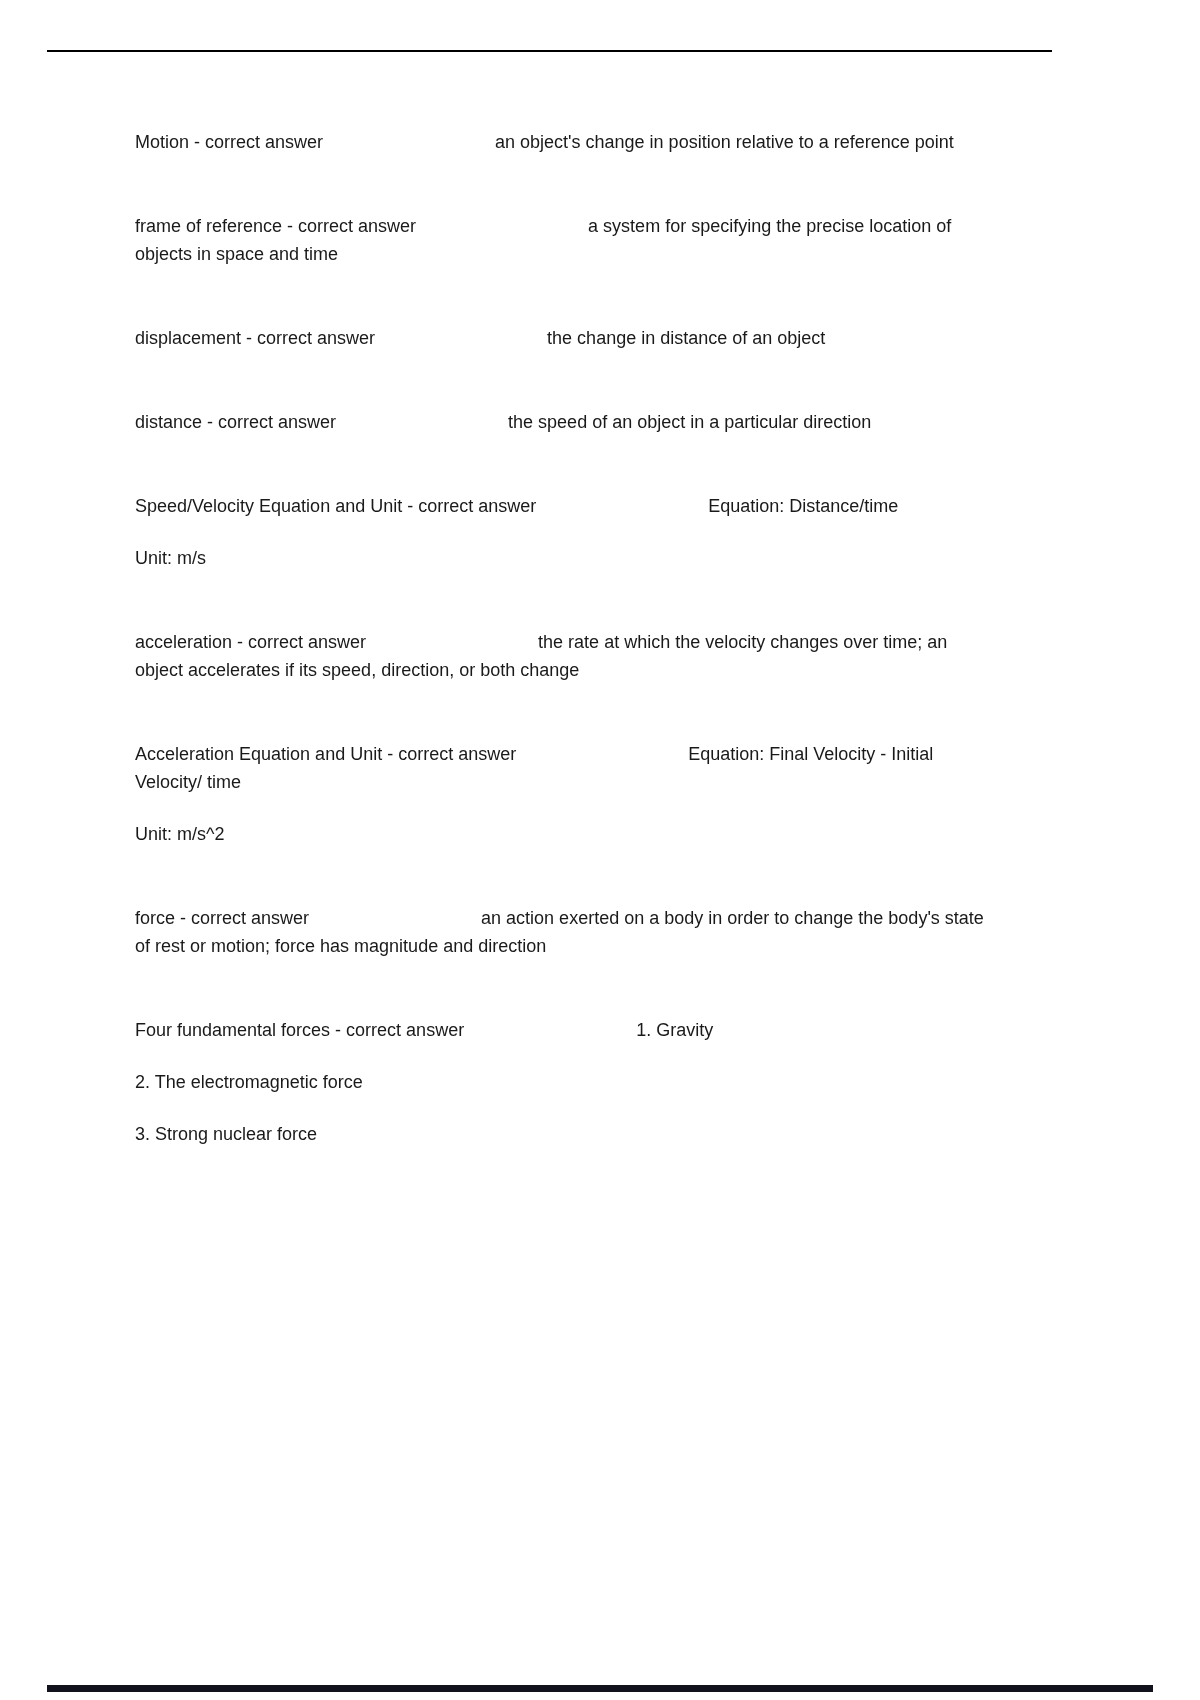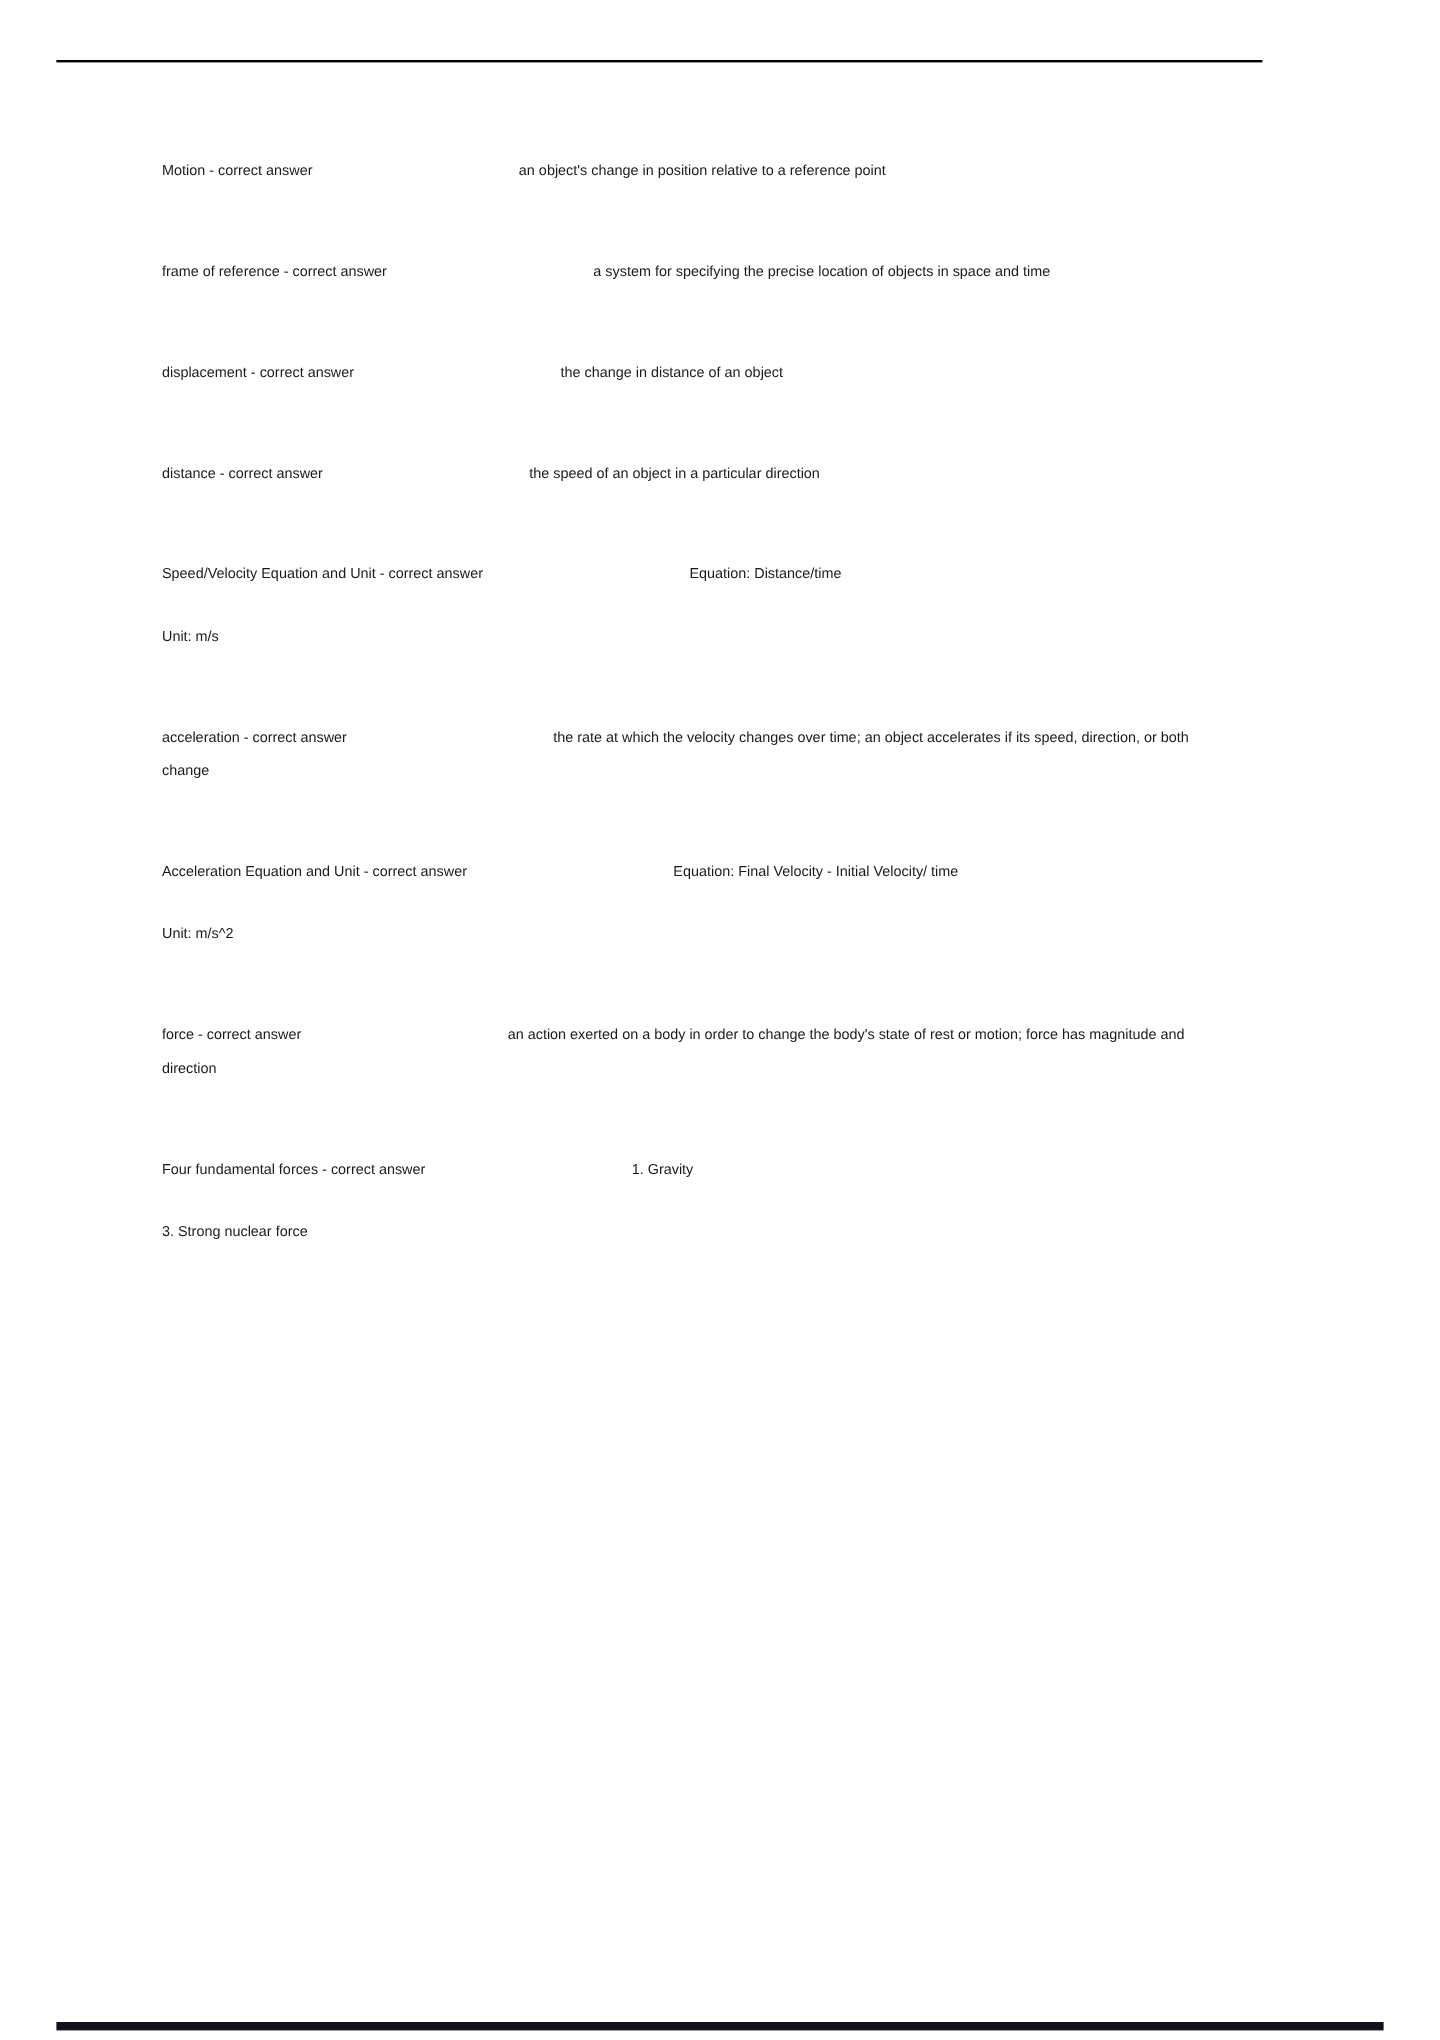--- a/index.html
+++ b/index.html
@@ -36,21 +36,21 @@
     position: absolute;
     top: 128px;
     left: 135px;
     width: 856px;
   }
   .entry {
     margin: 0 0 56px 0;
   }
   .entry p {
     margin: 0;
-    font-size: 12px;
+    font-size: 18px;
     line-height: 28px;
   }
   .entry p.extra {
     margin-top: 24px;
   }
   .gap {
     display: inline-block;
     width: 172px;
     height: 1px;
     vertical-align: baseline;
@@ -94,19 +94,20 @@
       <p><span>Acceleration Equation and Unit - correct answer</span><span class="gap"></span><span>Equation: Final Velocity - Initial Velocity/ time</span></p>
       <p class="extra">Unit: m/s^2</p>
     </section>
 
     <section class="entry">
       <p><span>force - correct answer</span><span class="gap"></span><span>an action exerted on a body in order to change the body's state of rest or motion; force has magnitude and direction</span></p>
     </section>
 
     <section class="entry">
       <p><span>Four fundamental forces - correct answer</span><span class="gap"></span><span>1. Gravity</span></p>
+      <p class="extra">2. The electromagnetic force</p>
       <p class="extra">3. Strong nuclear force</p>
     </section>
 
   </main>
 
   <div class="bottom-bar"></div>
 </div>
 
 </body></html>

